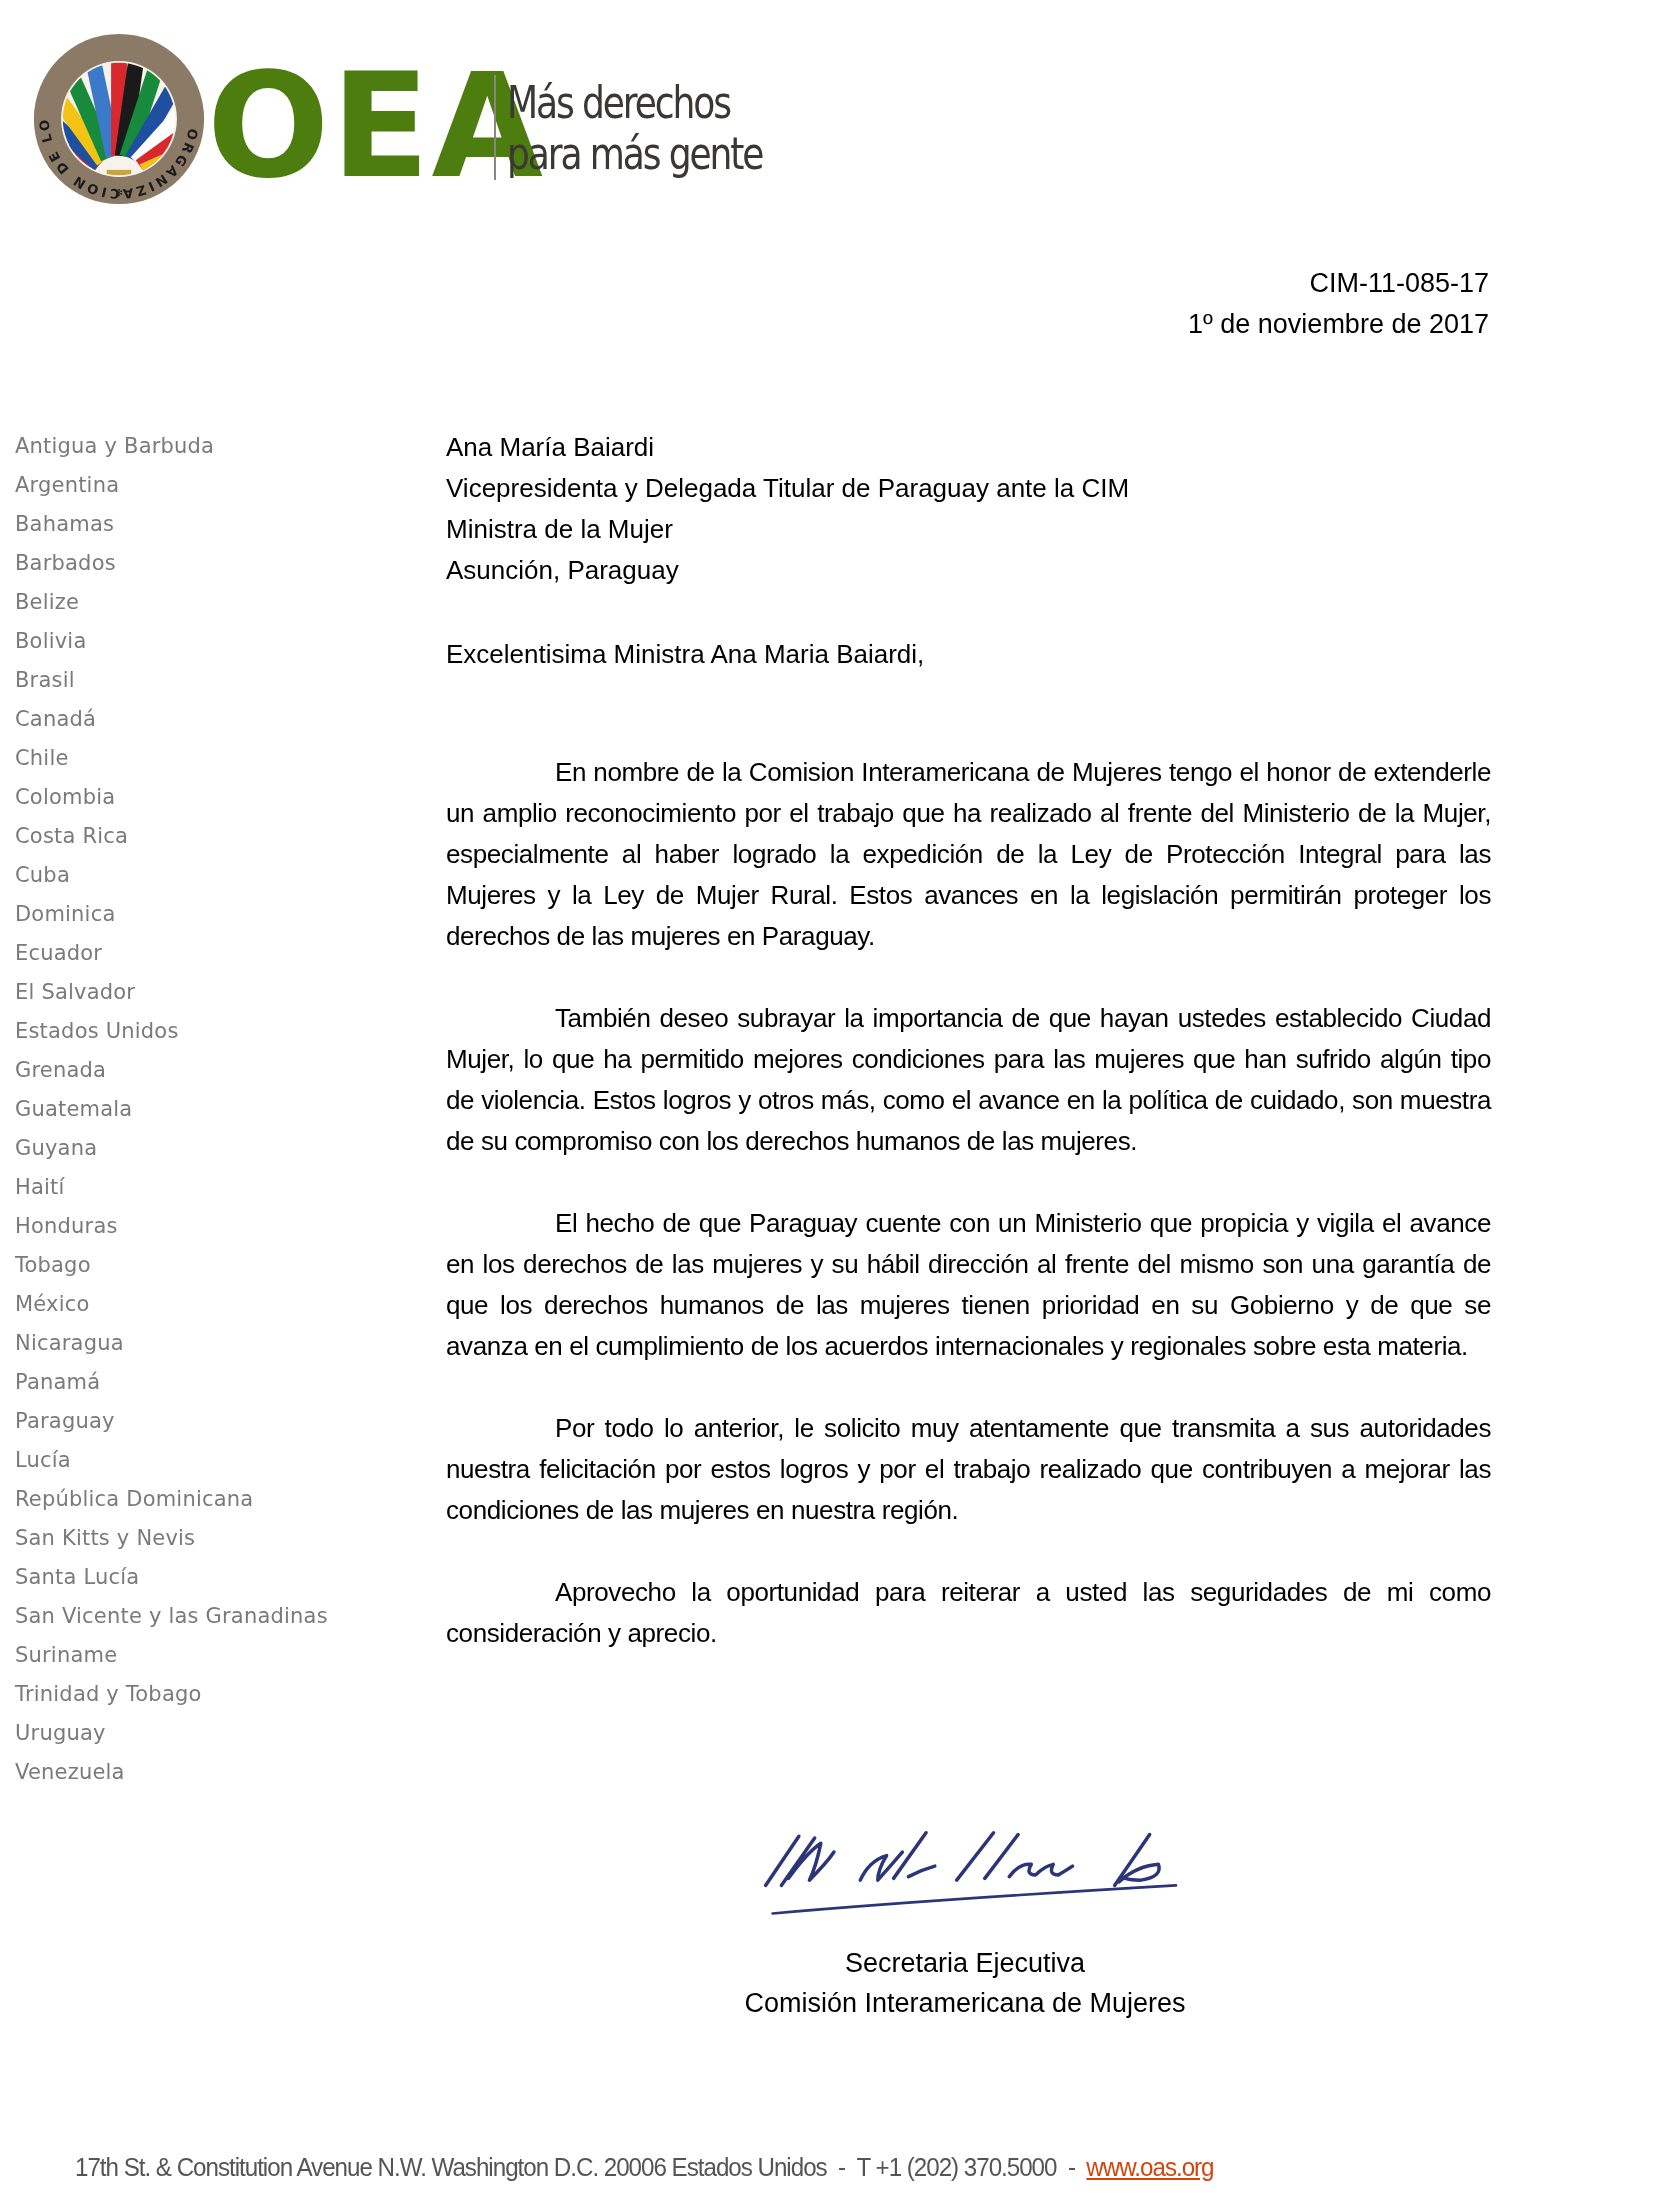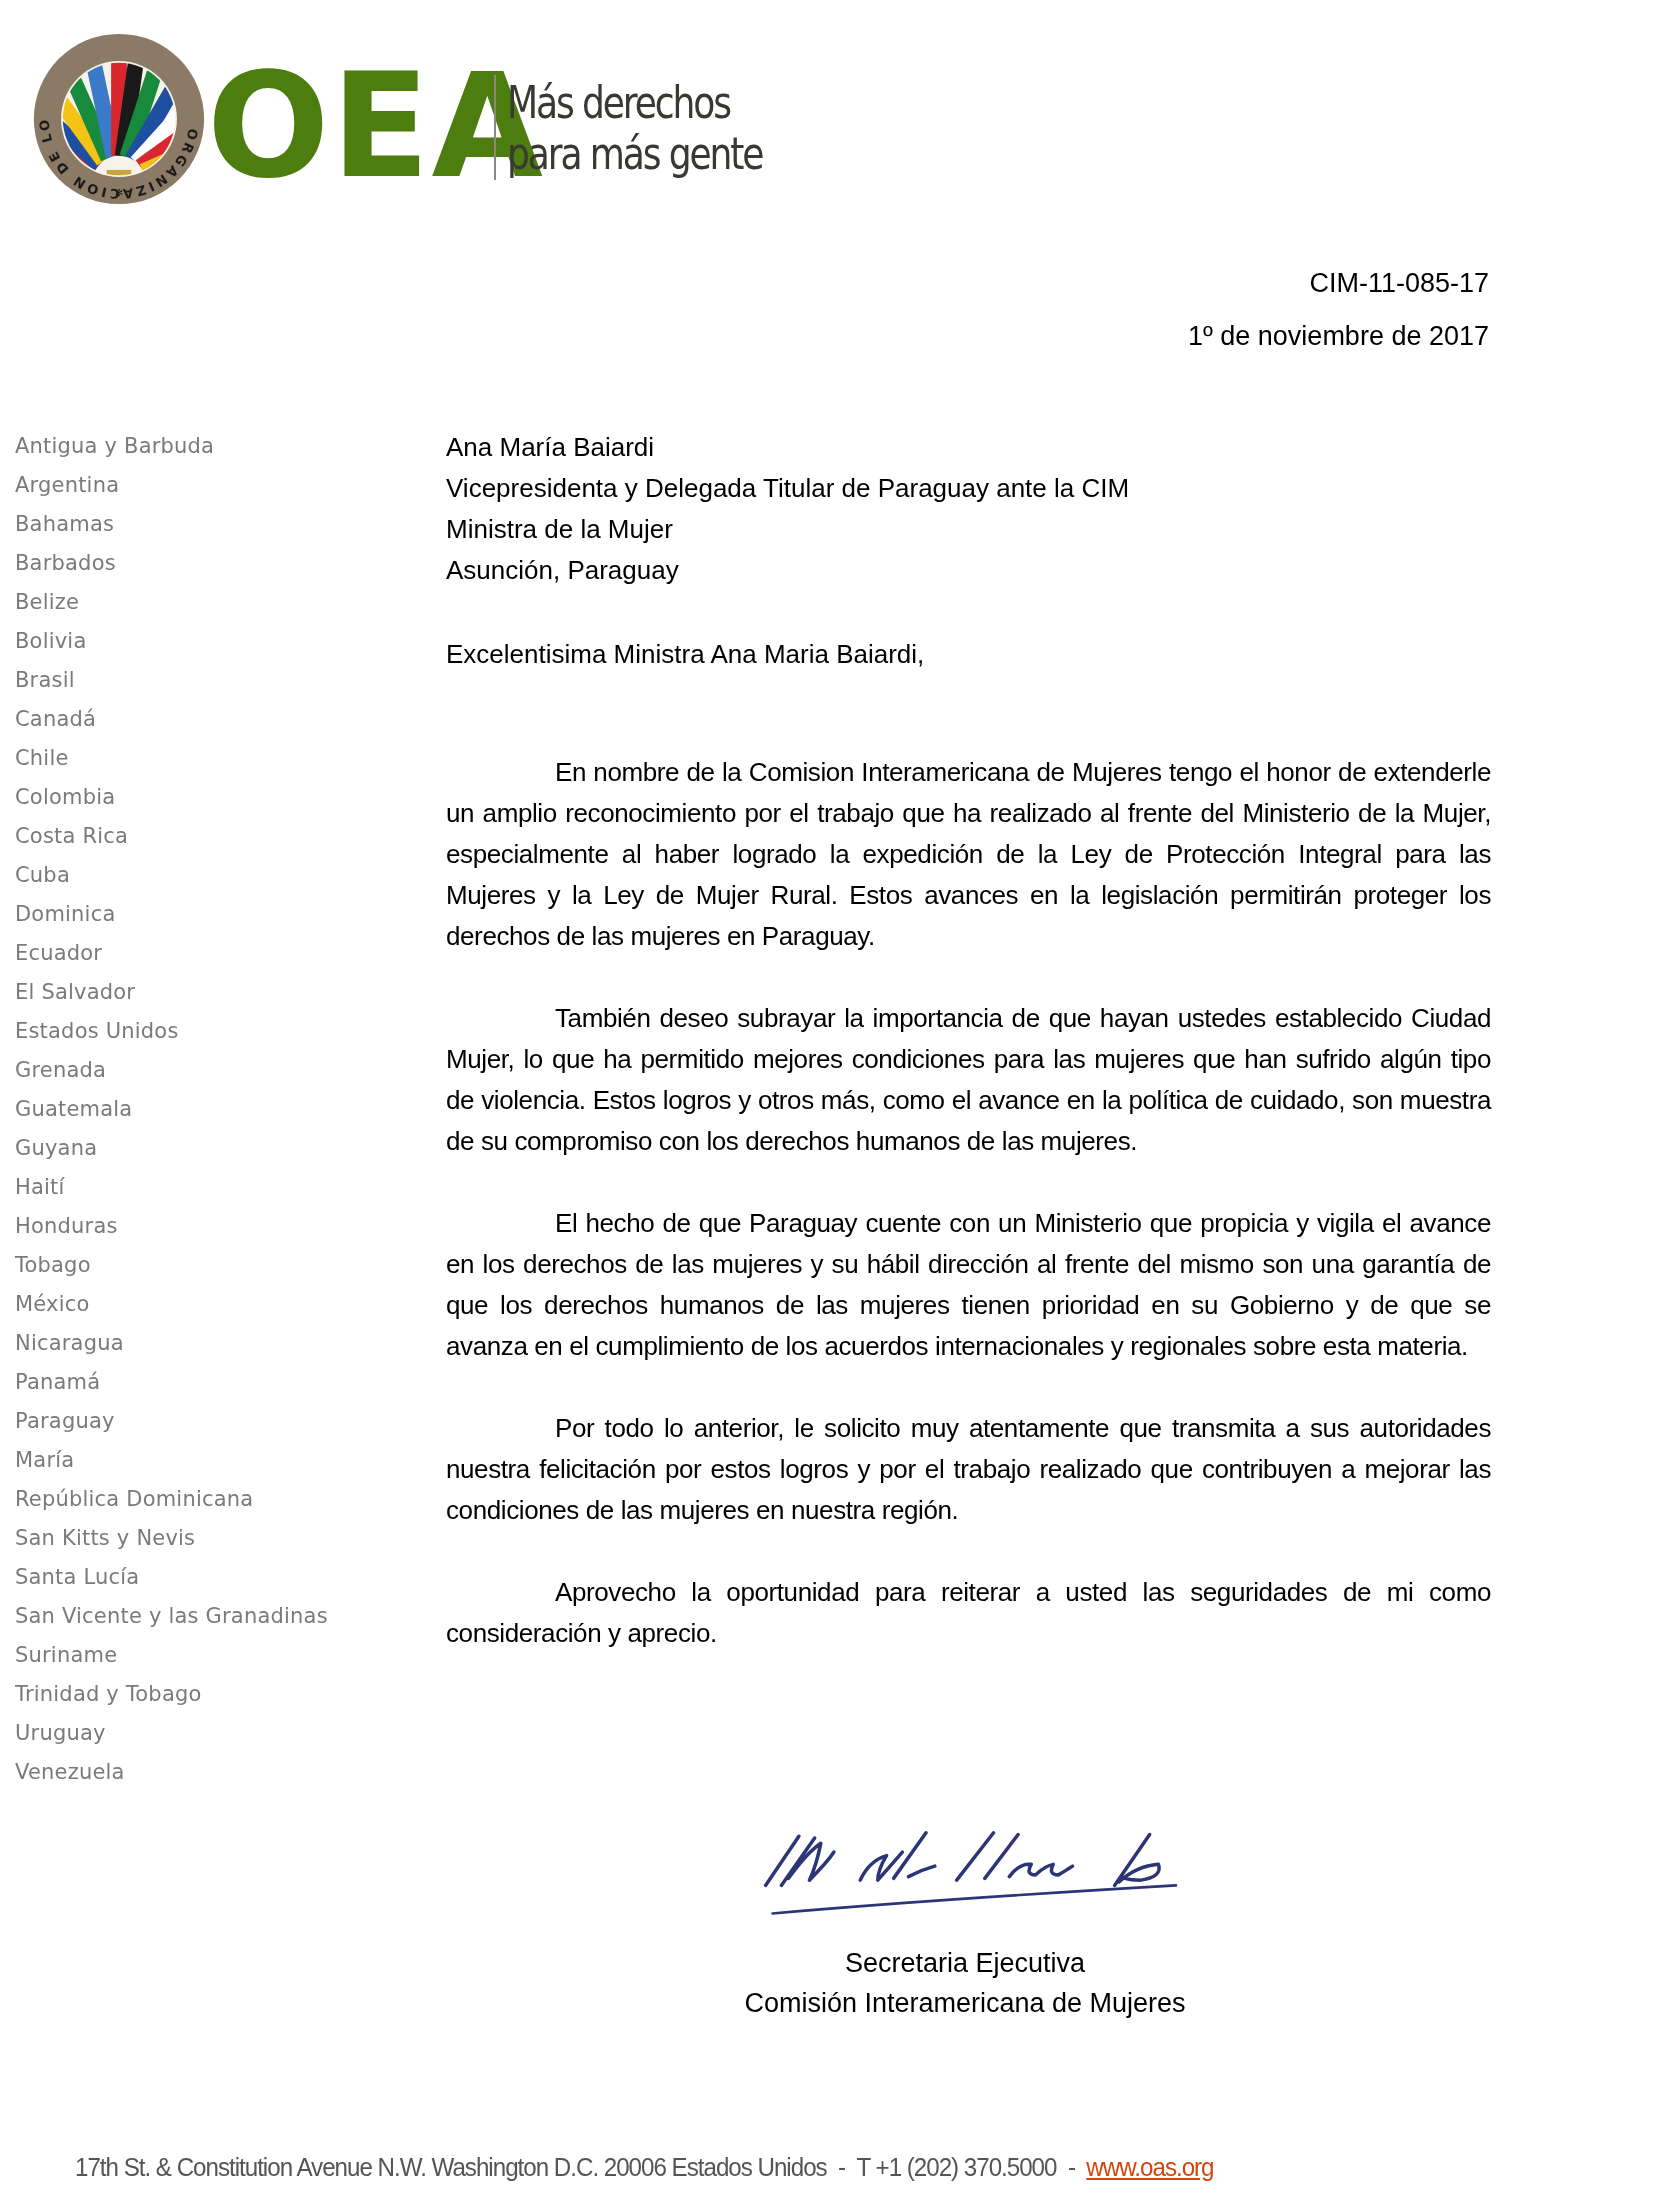--- a/index.html
+++ b/index.html
@@ -14,21 +14,21 @@
   #oea-divider { left: 494px; top: 75px; width: 1.8px; height: 105px; background: #8a8780; }
   .tagline { left: 507px; font-family: "DejaVu Sans", sans-serif; font-size: 44px; color: #3a3833;
              letter-spacing: -2.6px; transform: scaleX(0.82); transform-origin: left center; white-space: nowrap; }
   #tag1 { top: 77px; line-height: 51px; }
   #tag2 { top: 128px; line-height: 51px; }
 
   
   .right-block { right: 174px; text-align: center; font-family: "Liberation Sans", sans-serif;
                  font-size: 27px; line-height: 40px; white-space: nowrap; }
   #ref { top: 263px; }
-  #date { top: 316px; margin-left: 47px; }
+  #date { top: 304px; margin-left: 47px; }
 
   
   #countries { left: 15px; top: 427px; margin: 0; padding: 0; list-style: none; }
   #countries li { font-family: "DejaVu Sans", sans-serif; font-size: 21px; line-height: 39px;
                   height: 39px; color: #7a7a7a; white-space: nowrap; letter-spacing: 0.2px; }
 
   
   .col { left: 446px; width: 1045px; font-family: "Liberation Sans", sans-serif; font-size: 26px;
          line-height: 41px; }
   .col p { margin: 0; }
@@ -116,21 +116,21 @@
   <li>Grenada</li>
   <li>Guatemala</li>
   <li>Guyana</li>
   <li>Haití</li>
   <li>Honduras</li>
   <li>Tobago</li>
   <li>México</li>
   <li>Nicaragua</li>
   <li>Panamá</li>
   <li>Paraguay</li>
-  <li>María</li>
+  <li>Lucía</li>
   <li>República Dominicana</li>
   <li>San Kitts y Nevis</li>
   <li>Santa Lucía</li>
   <li>San Vicente y las Granadinas</li>
   <li>Suriname</li>
   <li>Trinidad y Tobago</li>
   <li>Uruguay</li>
   <li>Venezuela</li>
 </ul>
 

